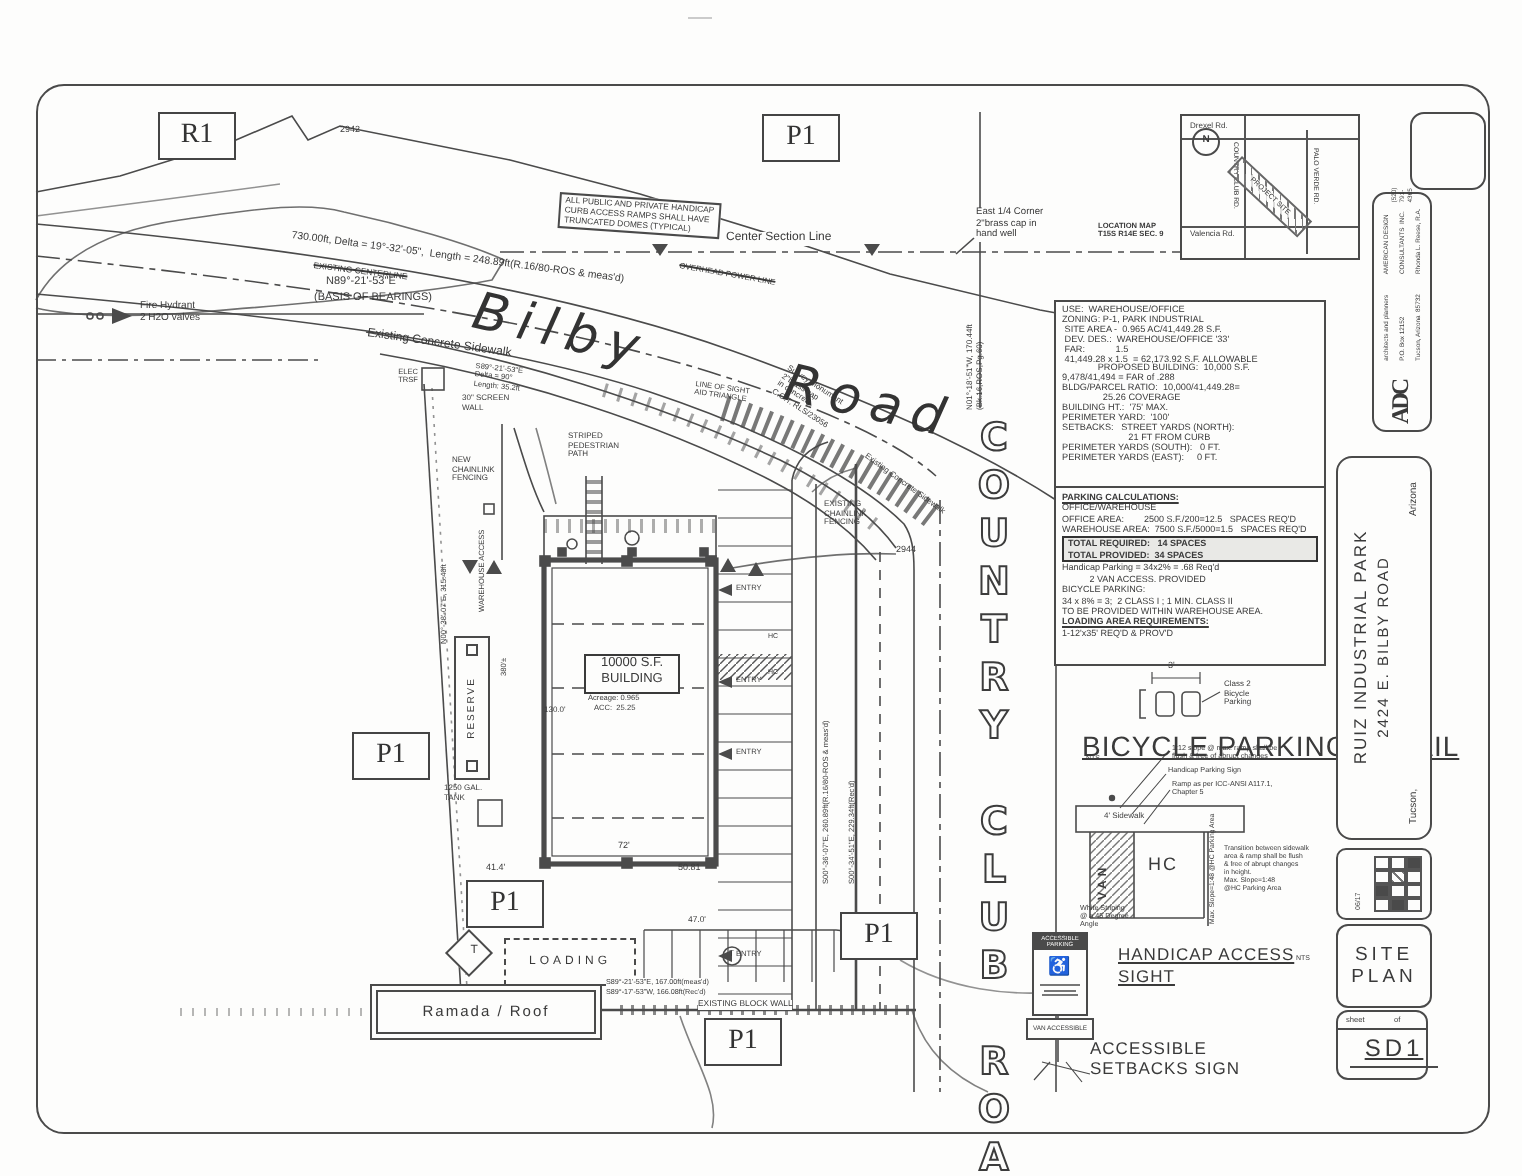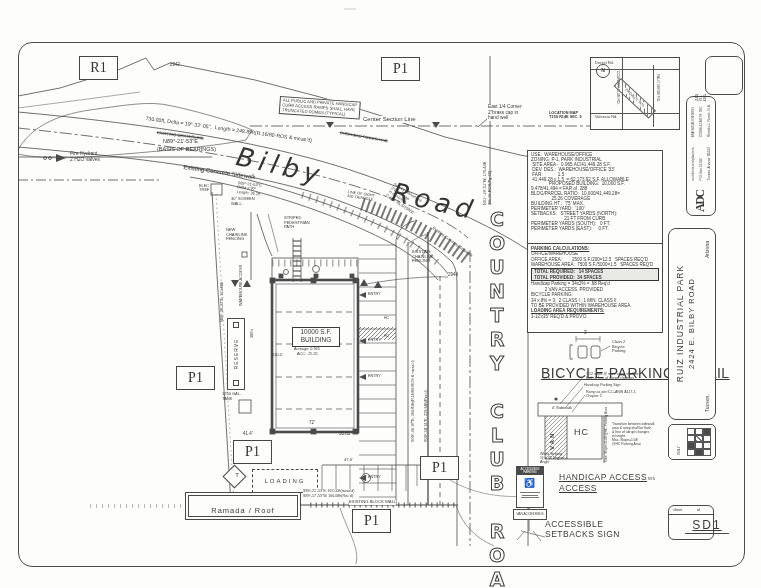--- a/index.html
+++ b/index.html
@@ -228,21 +228,21 @@
   <div style="position:absolute;left:226px;top:468px;width:15px;height:15px;border:1px solid #4a4a4a;background:#fdfdfc;transform:rotate(45deg);">
     <span class="lb" style="left:5px;top:4px;font-size:6px;transform:rotate(-45deg);">T</span>
   </div>
   <div class="lb" style="left:364.5px;top:475px;font-size:4px;">T</div>
 
   <div style="position:absolute;left:252px;top:469px;width:64px;height:22px;border:1px dashed #4a4a4a;display:flex;align-items:center;justify-content:center;">
     <span class="lb" style="position:static;font-size:6px;letter-spacing:2px;">LOADING</span>
   </div>
 
   <div style="position:absolute;left:185px;top:492px;width:114px;height:26px;border:1px solid #4a4a4a;background:#fdfdfc;">
-    <div style="position:absolute;inset:2px;border:0.7px solid #4a4a4a;display:flex;align-items:flex-end;justify-content:center;">
+    <div style="position:absolute;inset:2px;border:0.7px solid #4a4a4a;display:flex;align-items:center;justify-content:center;">
       <span class="lb" style="position:static;font-size:7.5px;letter-spacing:1px;">Ramada / Roof</span>
     </div>
   </div>
 
   <div class="lb" style="left:303px;top:489px;font-size:3.6px;background:#fdfdfc;">S89°-21'-53"E, 167.00ft(meas'd)</div>
   <div class="lb" style="left:303px;top:494px;font-size:3.6px;background:#fdfdfc;">S89°-17'-53"W, 166.08ft(Rec'd)</div>
   <div class="lb" style="left:349px;top:500px;font-size:4.2px;background:#fdfdfc;">EXISTING BLOCK WALL</div>
 
   <div class="notes-box" style="left:527px;top:150px;width:128px;height:90px;">
       <div>USE:  WAREHOUSE/OFFICE</div>
@@ -282,21 +282,21 @@
   <div class="lb" style="left:586px;top:372px;font-size:3.6px;"><div>1:12 slope @ max. ramp shall be</div><div>flush &amp; free of abrupt changes</div></div>
   <div class="lb" style="left:584px;top:383px;font-size:3.6px;">Handicap Parking Sign</div>
   <div class="lb" style="left:586px;top:390px;font-size:3.6px;"><div>Ramp as per ICC-ANSI A117.1,</div><div>Chapter 5</div></div>
   <div class="lb" style="left:552px;top:406px;font-size:4px;">4' Sidewalk</div>
   <div class="lb v" style="left:549px;top:450px;font-size:6px;font-weight:bold;letter-spacing:2px;">VAN</div>
   <div class="lb" style="left:574px;top:427px;font-size:9px;letter-spacing:1px;">HC</div>
   <div class="lb v" style="left:605px;top:462px;font-size:3.4px;">Max. Slope=1:48 @HC Parking Area</div>
   <div class="lb" style="left:612px;top:423px;font-size:3.4px;"><div>Transition between sidewalk</div><div>area &amp; ramp shall be flush</div><div>&amp; free of abrupt changes</div><div>in height.</div><div>Max. Slope=1:48</div><div>@HC Parking Area</div></div>
   <div class="lb" style="left:540px;top:452px;font-size:3.6px;"><div>White Striping</div><div>@ a 45 Degree</div><div>Angle</div></div>
   <div class="lb ul" style="left:559px;top:473px;font-size:8.5px;letter-spacing:0.5px;">HANDICAP ACCESS</div>
-  <div class="lb ul" style="left:559px;top:484px;font-size:8.5px;letter-spacing:0.5px;">ACCESS</div>
+  <div class="lb ul" style="left:559px;top:484px;font-size:8.5px;letter-spacing:0.5px;">SIGHT</div>
   <div class="lb" style="left:648px;top:477px;font-size:3.5px;">NTS</div>
 
   <div style="position:absolute;left:516px;top:466px;width:26px;height:40px;border:1px solid #4a4a4a;background:#fdfdfc;text-align:center;">
     <div style="font-size:3px;line-height:3.4px;background:#4a4a4a;color:#fdfdfc;padding:0.5px 0;">ACCESSIBLE PARKING</div>
     <div style="font-size:9px;line-height:16px;">♿</div>
     <div style="margin:1px 3px;height:1.2px;background:#777;"></div>
     <div style="margin:1.5px 5px;height:1.2px;background:#777;"></div>
     <div style="margin:1.5px 4px;height:1.2px;background:#777;"></div>
   </div>
   <div style="position:absolute;left:513px;top:509px;width:32px;height:9px;border:1px solid #4a4a4a;background:#fdfdfc;display:flex;align-items:center;justify-content:center;">
@@ -362,24 +362,28 @@
         <div></div>
       <div class="dk"></div>
         <div></div>
         <div></div>
       <div></div>
         <div class="dk"></div>
         <div></div>
     </div>
   </div>
 
+  <div class="rnd" style="left:668px;top:462px;width:46px;height:40px;border-radius:6px;display:flex;flex-direction:column;align-items:center;justify-content:center;">
+    <div class="lb" style="position:static;font-size:9.5px;letter-spacing:2px;line-height:11px;">SITE</div>
+    <div class="lb" style="position:static;font-size:9.5px;letter-spacing:2px;line-height:11px;">PLAN</div>
+  </div>
 
   <div class="rnd" style="left:668px;top:505px;width:44px;height:33px;border-radius:6px;">
     <div style="position:absolute;left:0;top:0;width:100%;height:8px;border-bottom:0.8px solid #4a4a4a;">
       <span class="lb" style="left:4px;top:1.5px;font-size:3.8px;">sheet</span>
       <span class="lb" style="left:28px;top:1.5px;font-size:3.8px;">of</span>
     </div>
-    <div class="c" style="position:absolute;left:16px;top:9px;width:100%;border-bottom:0.8px solid #4a4a4a;text-decoration:underline;">
+    <div class="c" style="position:absolute;left:6px;top:9px;width:100%;border-bottom:0.8px solid #4a4a4a;text-decoration:underline;">
       <span class="lb" style="position:static;font-size:12px;letter-spacing:2px;">SD1</span>
     </div>
   </div>
 
 </div>
 
 </body></html>

